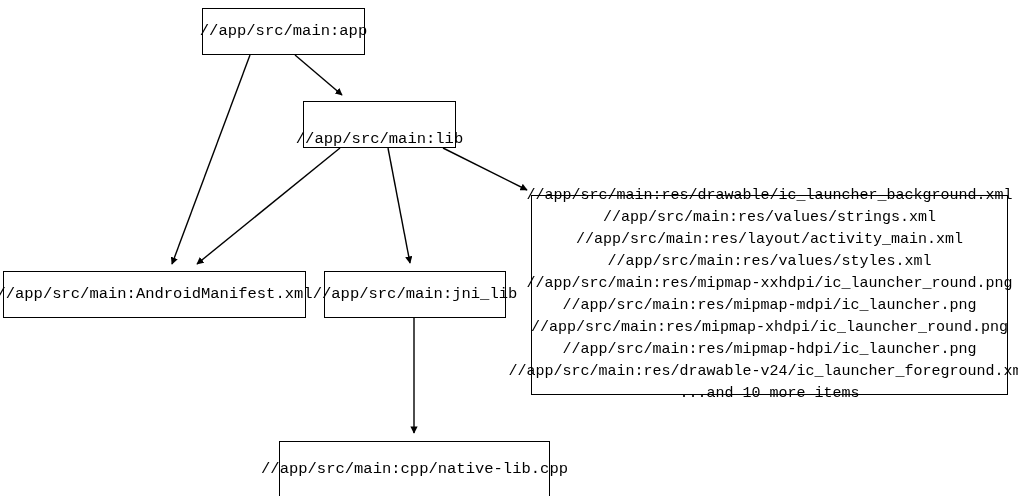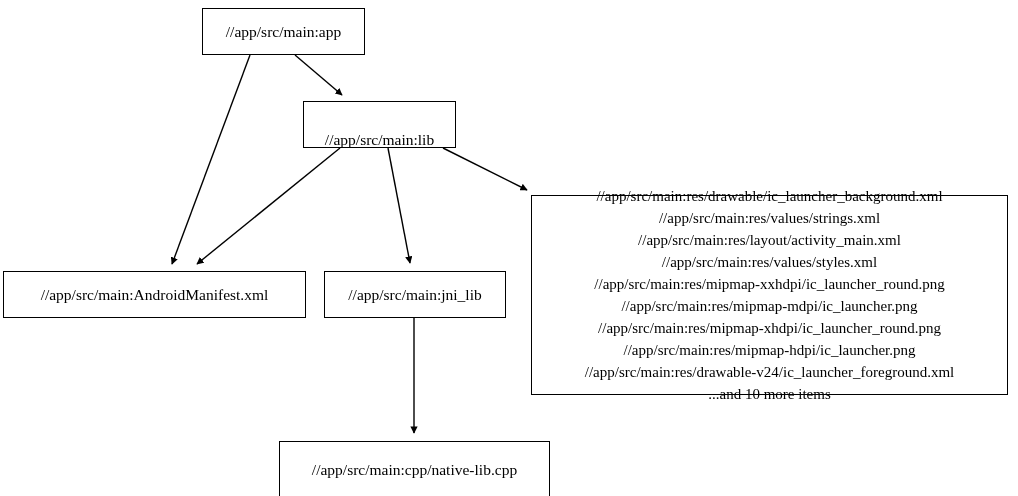--- a/index.html
+++ b/index.html
@@ -6,21 +6,21 @@
     margin: 0;
     padding: 0;
     background: #ffffff;
   }
   #graph {
     position: relative;
     width: 1018px;
     height: 496px;
     background: #ffffff;
     overflow: hidden;
-    font-family: Liberation Serif, serif;
+    font-family: Liberation Mono, monospace;
   }
   #edges {
     position: absolute;
     left: 0;
     top: 0;
     width: 1018px;
     height: 496px;
     pointer-events: none;
   }
   .node {

